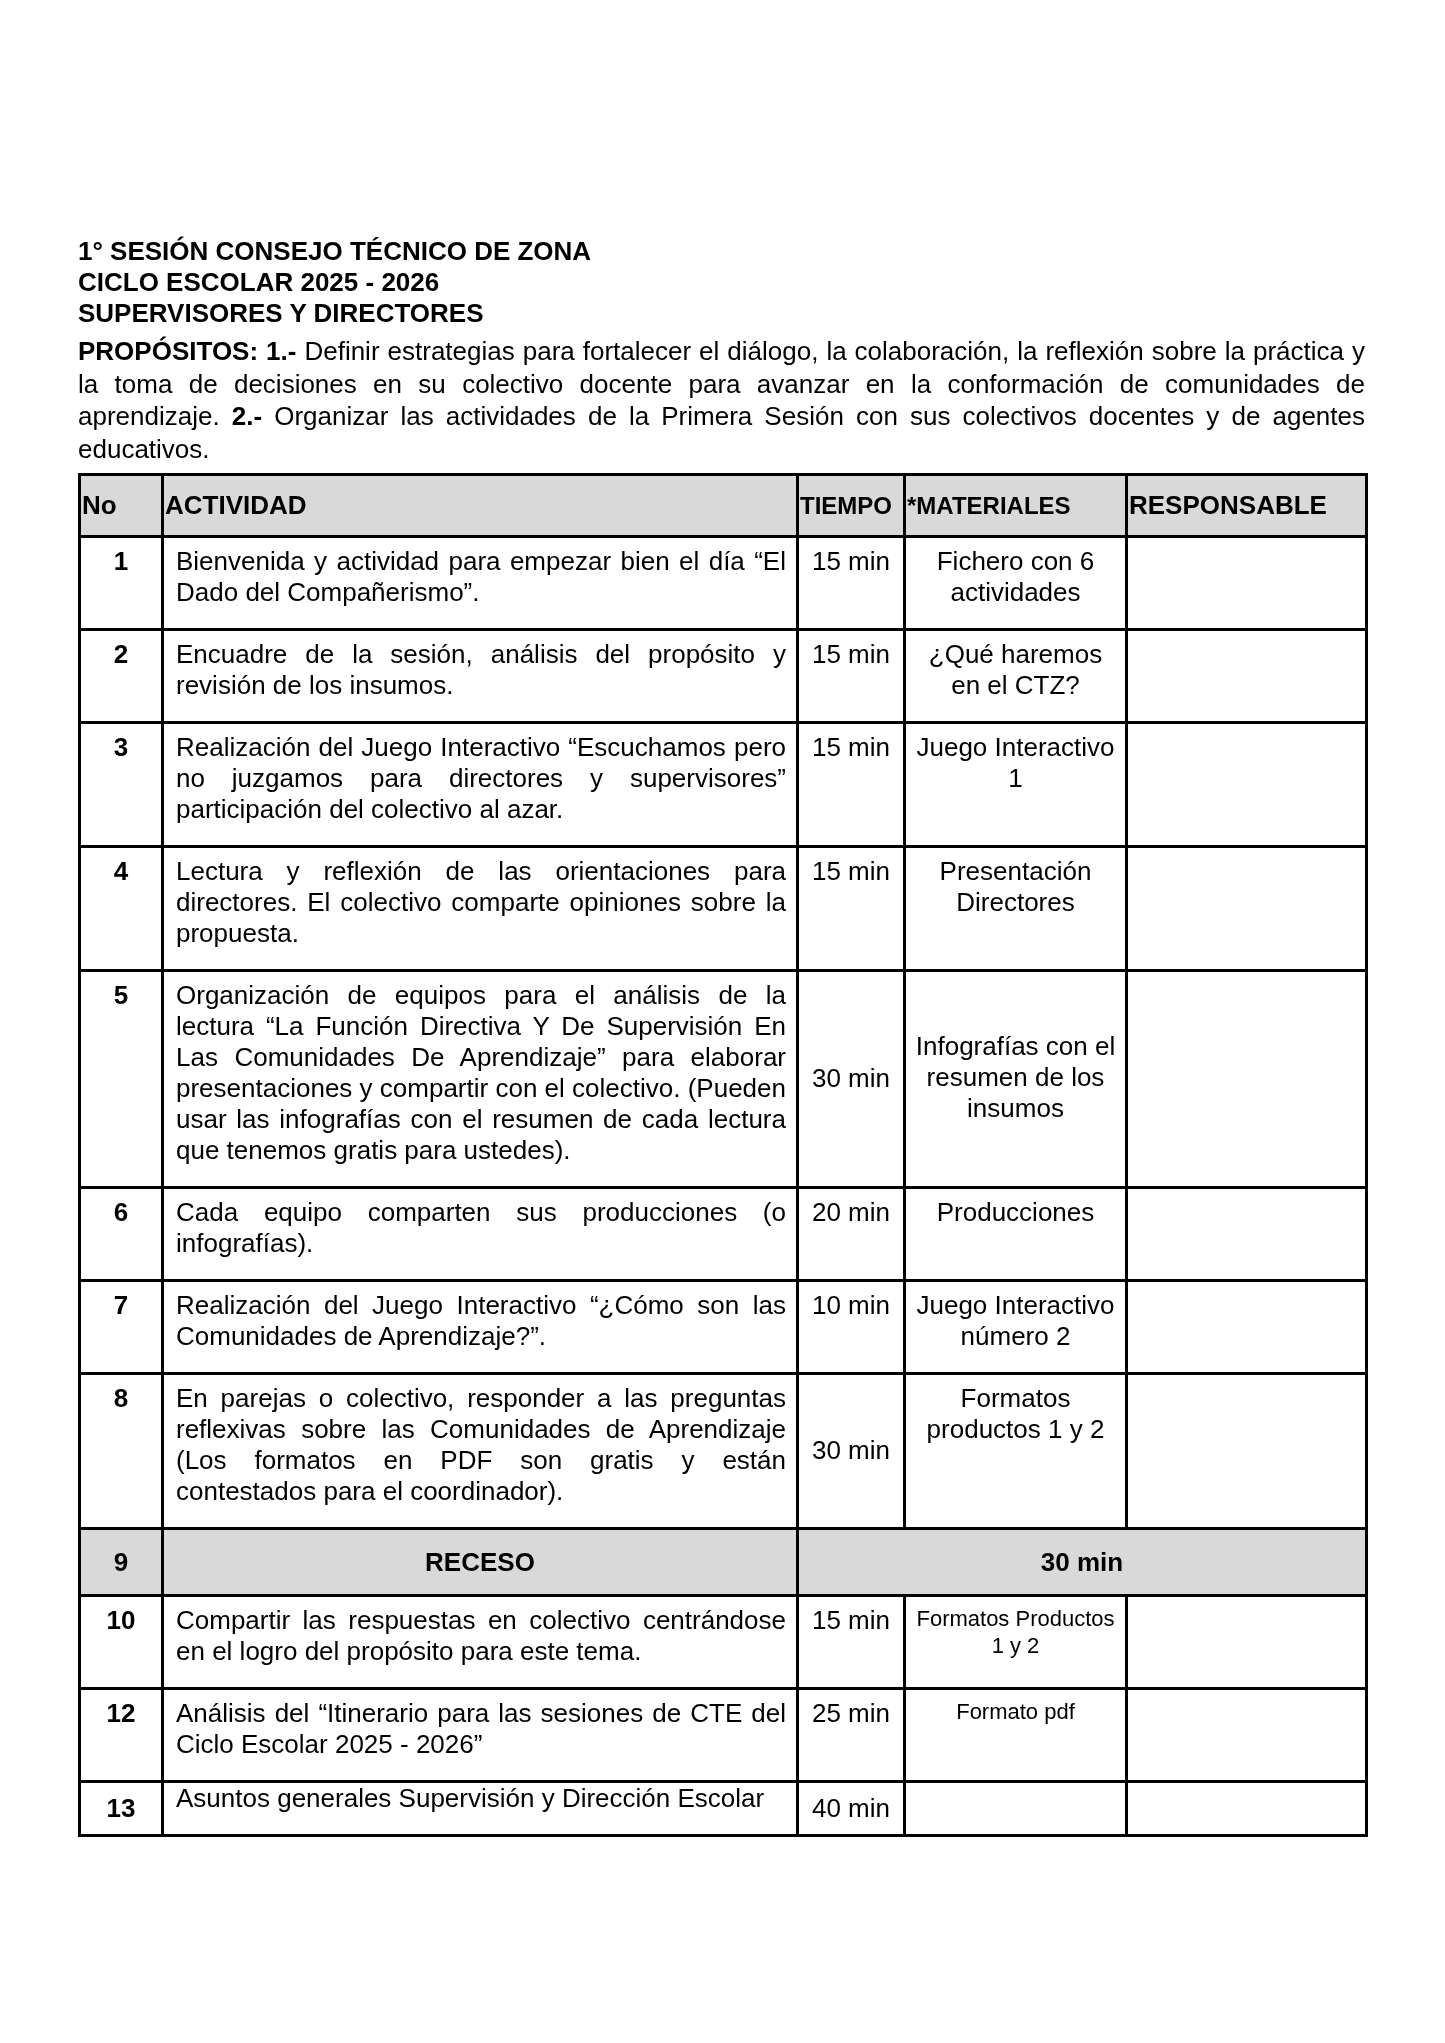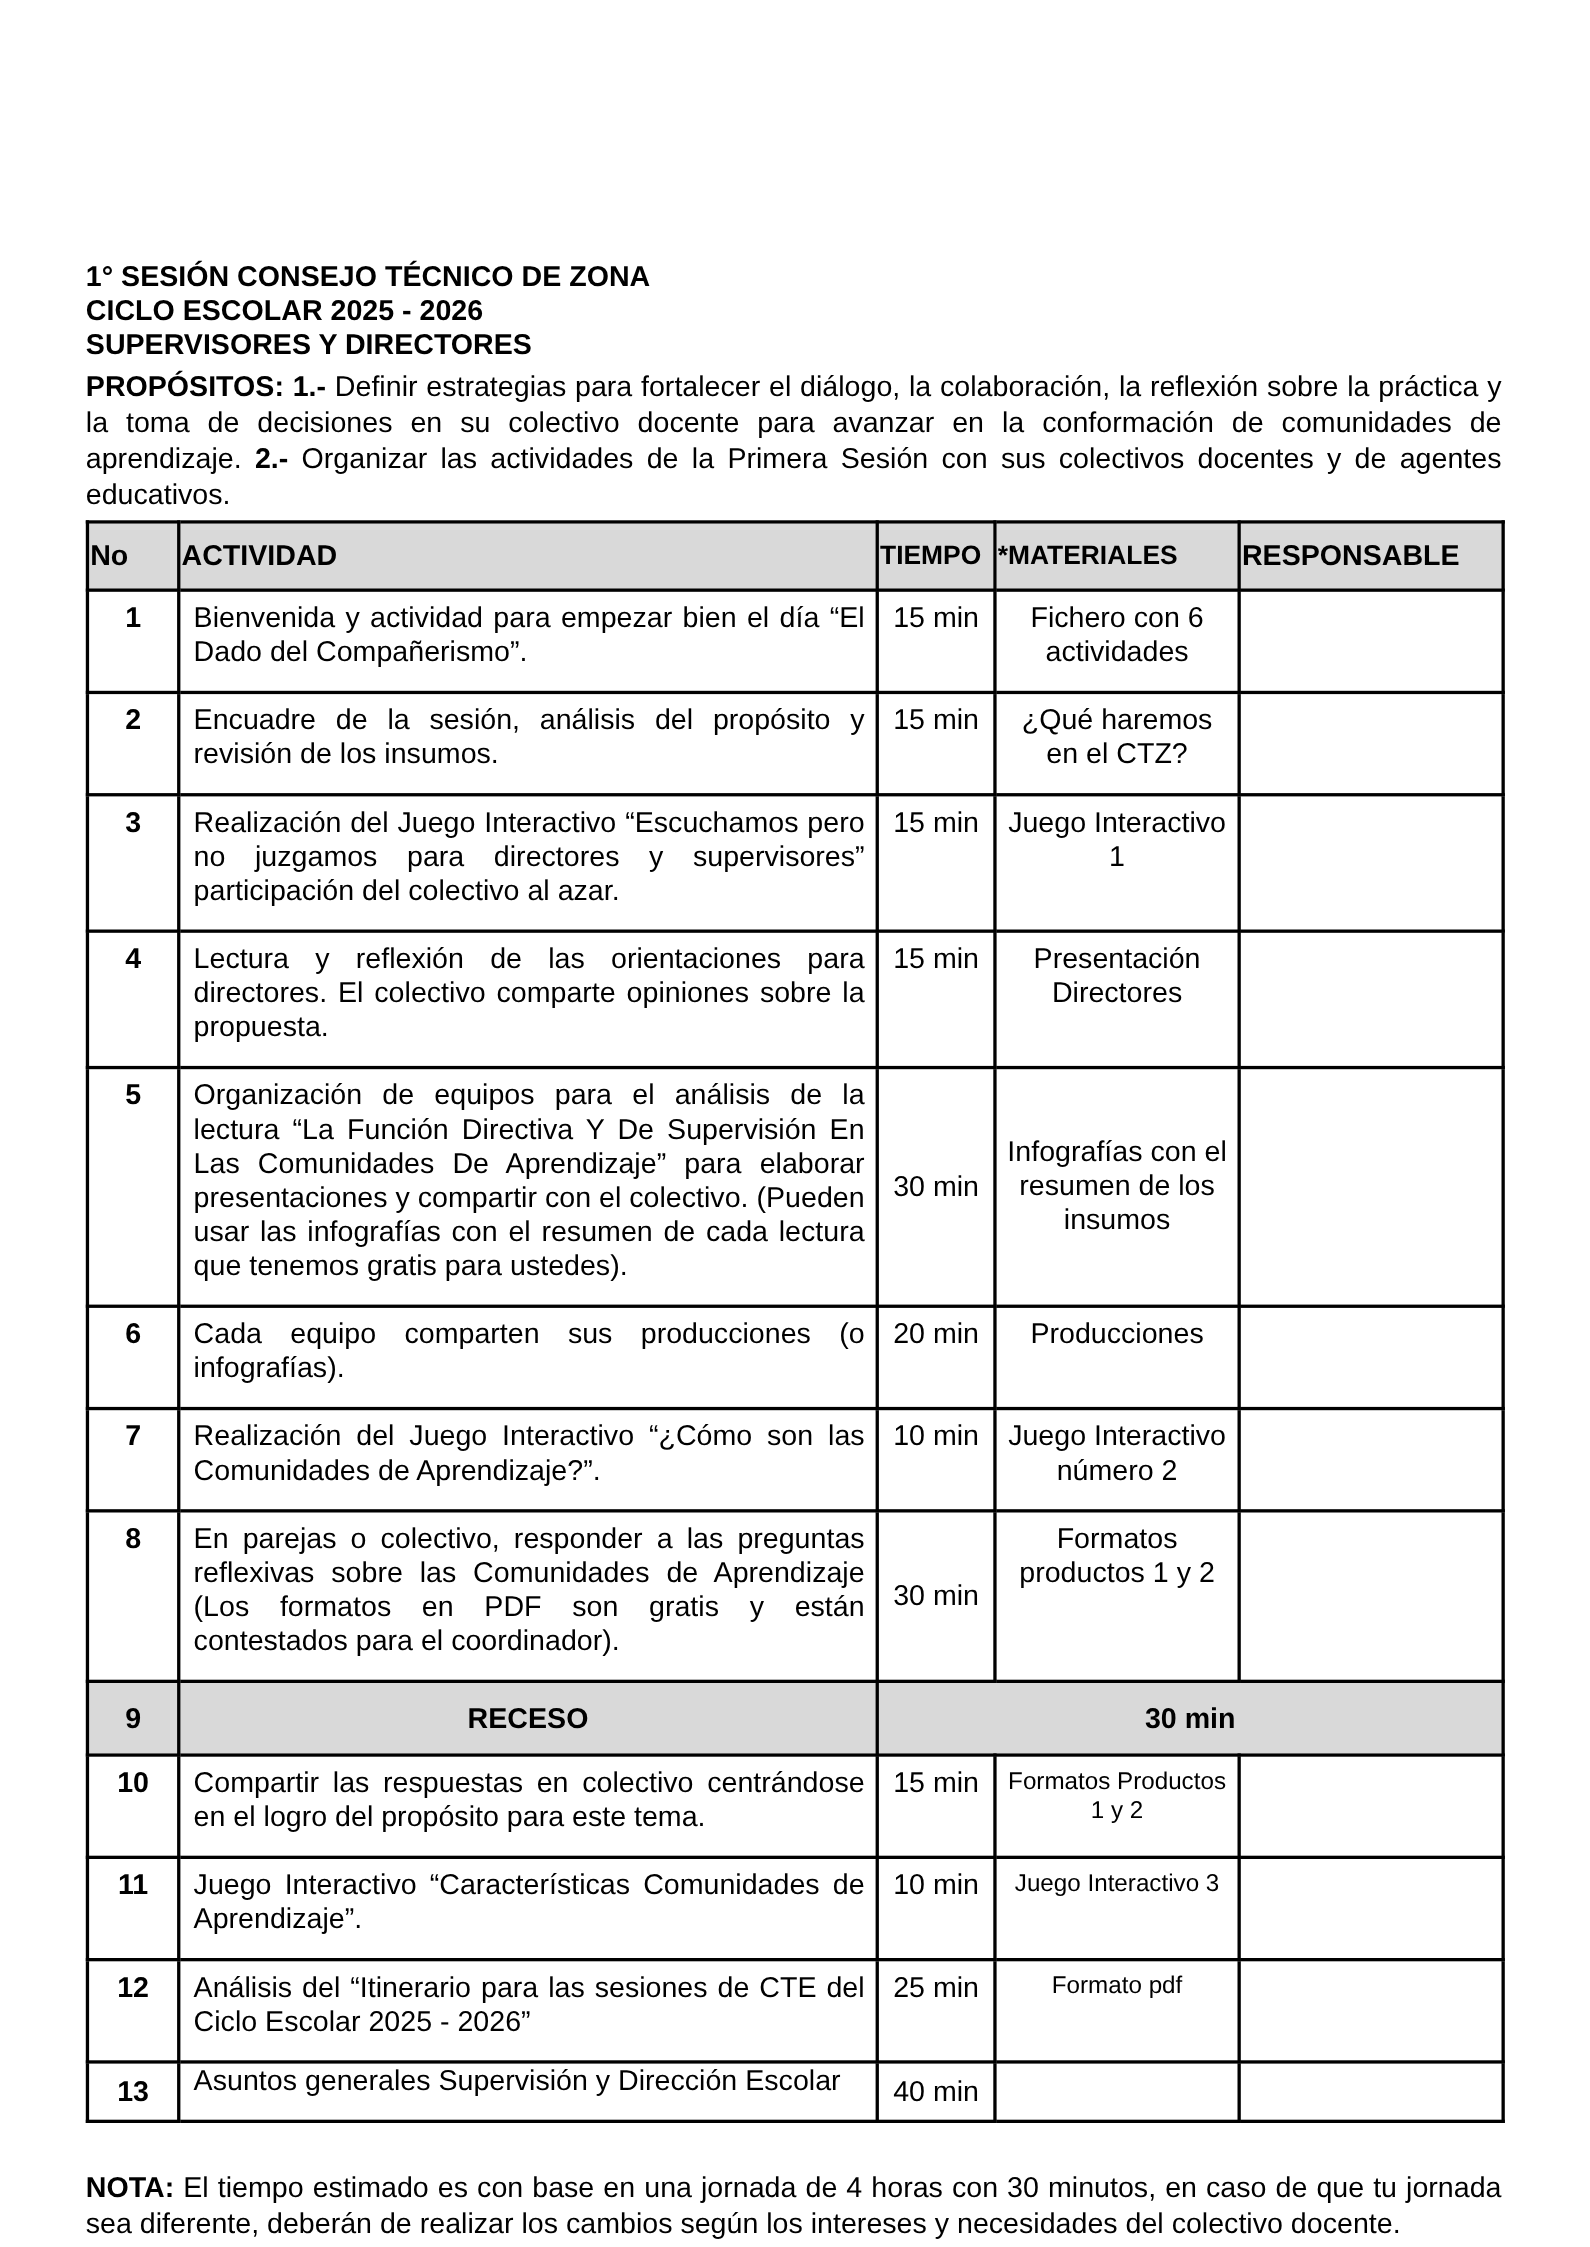--- a/index.html
+++ b/index.html
@@ -184,40 +184,32 @@
           <td>RECESO</td>
           <td colspan="3">30 min</td>
         </tr>
         <tr class="r10">
           <td class="no">10</td>
           <td class="act">Compartir las respuestas en colectivo centrándose en el logro del propósito para este tema.</td>
           <td class="time">15 min</td>
           <td class="mat small">Formatos Productos 1 y 2</td>
           <td class="resp"></td>
         </tr>
-        <tr class="r11">
-          <td class="no">11</td>
-          <td class="act">Juego Interactivo “Características Comunidades de Aprendizaje”.</td>
-          <td class="time">10 min</td>
-          <td class="mat small">Juego Interactivo 3</td>
-          <td class="resp"></td>
-        </tr>
         <tr class="r12">
           <td class="no">12</td>
           <td class="act">Análisis del “Itinerario para las sesiones de CTE del Ciclo Escolar 2025 - 2026”</td>
           <td class="time">25 min</td>
           <td class="mat small">Formato pdf</td>
           <td class="resp"></td>
         </tr>
         <tr class="r13">
           <td class="no vmid">13</td>
           <td class="act vmid">Asuntos generales Supervisión y Dirección Escolar</td>
           <td class="time vmid">40 min</td>
           <td class="mat"></td>
           <td class="resp"></td>
         </tr>
       </tbody>
     </table>
 
-    <p class="note"><b>NOTA:</b><span> El tiempo estimado es con base en una jornada de 4 horas con 30 minutos, en caso de que tu jornada sea diferente, deberán de realizar los cambios según los intereses y necesidades del colectivo docente.</span></p>
 
   </div>
 </div>
 
 </body></html>

